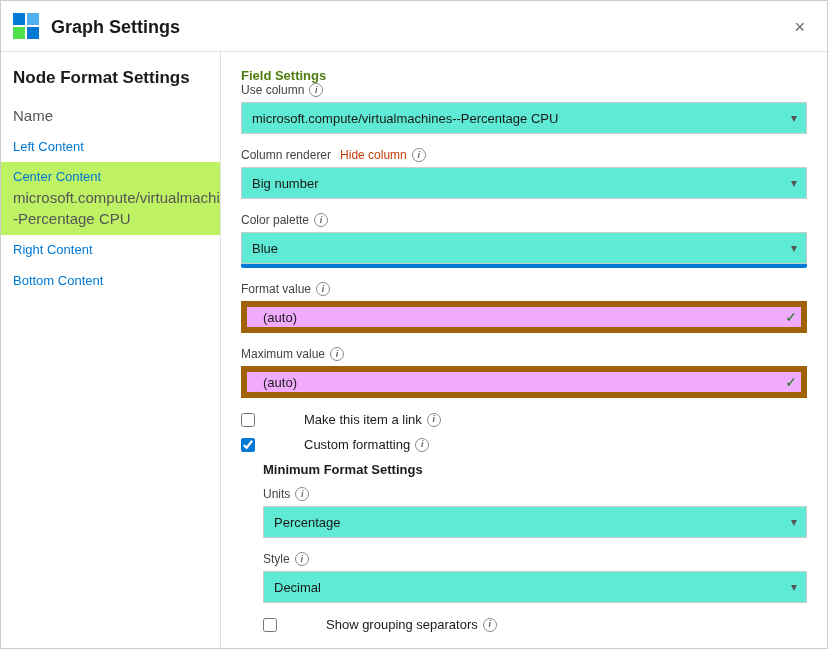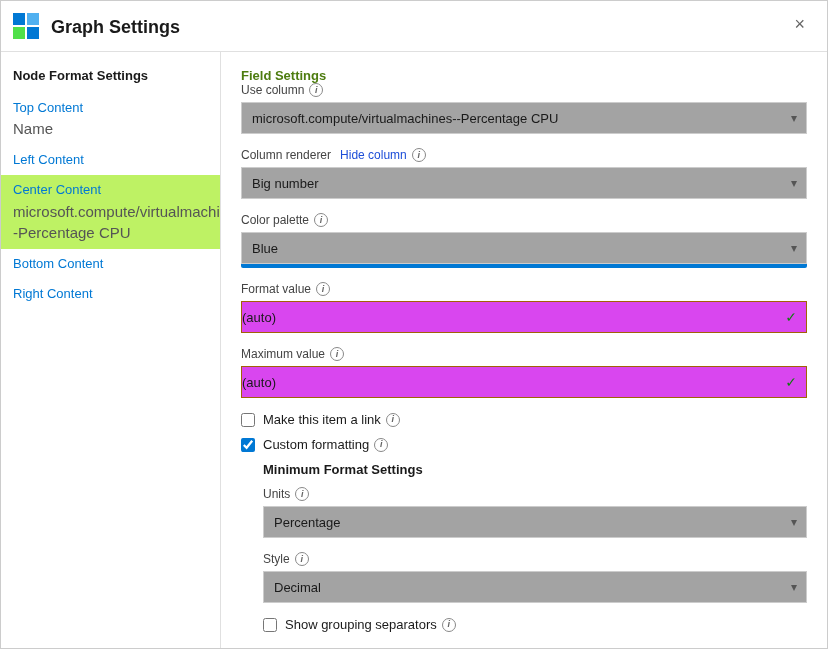--- a/index.html
+++ b/index.html
@@ -15,21 +15,21 @@
     .dialog {
       width: 828px;
       height: 649px;
       background: #fff;
       display: flex;
       flex-direction: column;
       border: 1px solid #ccc;
     }
     .title-bar {
       display: flex;
-      align-items: flex-start;
+      align-items: center;
       justify-content: space-between;
       padding: 12px 16px 10px 12px;
       border-bottom: 1px solid #e0e0e0;
       flex-shrink: 0;
     }
     .title-left {
       display: flex;
       align-items: center;
       gap: 10px;
     }
@@ -59,21 +59,21 @@
     }
     
     .sidebar {
       width: 220px;
       flex-shrink: 0;
       border-right: 1px solid #e0e0e0;
       padding: 16px 0;
       overflow-y: auto;
     }
     .sidebar-section-title {
-      font-size: 13px;
+      font-size: 17px;
       font-weight: 600;
       color: #1a1a1a;
       padding: 0 12px 10px 12px;
     }
     .sidebar-item {
       padding: 6px 12px;
       cursor: pointer;
       line-height: 1.4;
     }
     .sidebar-item.active {
@@ -120,34 +120,34 @@
       border-radius: 50%;
       border: 1px solid #888;
       font-size: 9px;
       color: #666;
       cursor: pointer;
       font-style: italic;
       font-weight: 600;
       line-height: 1;
     }
     .link-text {
-      color: #1d4ed8;
+      color: #c2410c;
       font-size: 12px;
       cursor: pointer;
       margin-left: 4px;
     }
     .select-wrapper {
       position: relative;
       width: 100%;
     }
     .select-control {
       width: 100%;
       height: 32px;
       border: 1px solid #ccc;
-      background: #a3a3a3;
+      background: #5eead4;
       padding: 0 32px 0 10px;
       font-size: 13px;
       color: #1a1a1a;
       appearance: none;
       cursor: pointer;
       outline: none;
     }
     .select-arrow {
       position: absolute;
       right: 10px;
@@ -160,26 +160,26 @@
     
     .blue-bar {
       height: 4px;
       background: #0078d4;
       margin-top: 0;
       border-radius: 0 0 2px 2px;
     }
     .input-control {
       width: 100%;
       height: 32px;
-      border: 1px solid #a16207;
-      padding: 0 32px 0 0;
+      border: 6px solid #a16207;
+      padding: 0 32px 0 16px;
       font-size: 13px;
       color: #1a1a1a;
       outline: none;
-      background: #d946ef;
+      background: #f0abfc;
       position: relative;
     }
     .input-wrapper {
       position: relative;
       width: 100%;
     }
     .input-check-icon {
       position: absolute;
       right: 10px;
       top: 50%;
@@ -200,20 +200,21 @@
       cursor: pointer;
       accent-color: #0078d4;
       flex-shrink: 0;
     }
     .checkbox-label {
       font-size: 13px;
       color: #1a1a1a;
       display: flex;
       align-items: center;
       gap: 5px;
+      margin-left: 41px;
     }
     
     .sub-section {
       margin-left: 22px;
       margin-top: 4px;
     }
     .sub-section-title {
       font-size: 13px;
       font-weight: 600;
       color: #1a1a1a;
@@ -238,39 +239,38 @@
     </div>
     <button class="close-btn">×</button>
   </div>
 
   <div class="content-area">
 
     <div class="sidebar">
       <div class="sidebar-section-title">Node Format Settings</div>
 
       <div class="sidebar-item">
-        <div class="sidebar-item-label">Top Content</div>
         <div class="sidebar-item-sublabel">Name</div>
       </div>
 
       <div class="sidebar-item">
         <div class="sidebar-item-label">Left Content</div>
       </div>
 
       <div class="sidebar-item active">
         <div class="sidebar-item-label">Center Content</div>
         <div class="sidebar-item-sublabel">microsoft.compute/virtualmachines-<br>-Percentage CPU</div>
       </div>
 
       <div class="sidebar-item">
+        <div class="sidebar-item-label">Right Content</div>
+      </div>
+
+      <div class="sidebar-item">
         <div class="sidebar-item-label">Bottom Content</div>
-      </div>
-
-      <div class="sidebar-item">
-        <div class="sidebar-item-label">Right Content</div>
       </div>
     </div>
 
     <div class="main-content">
       <div class="field-settings-title">Field Settings</div>
 
       <div class="field-group">
         <div class="field-label">
           <span>Use column</span>
           <span class="info-icon">i</span>

